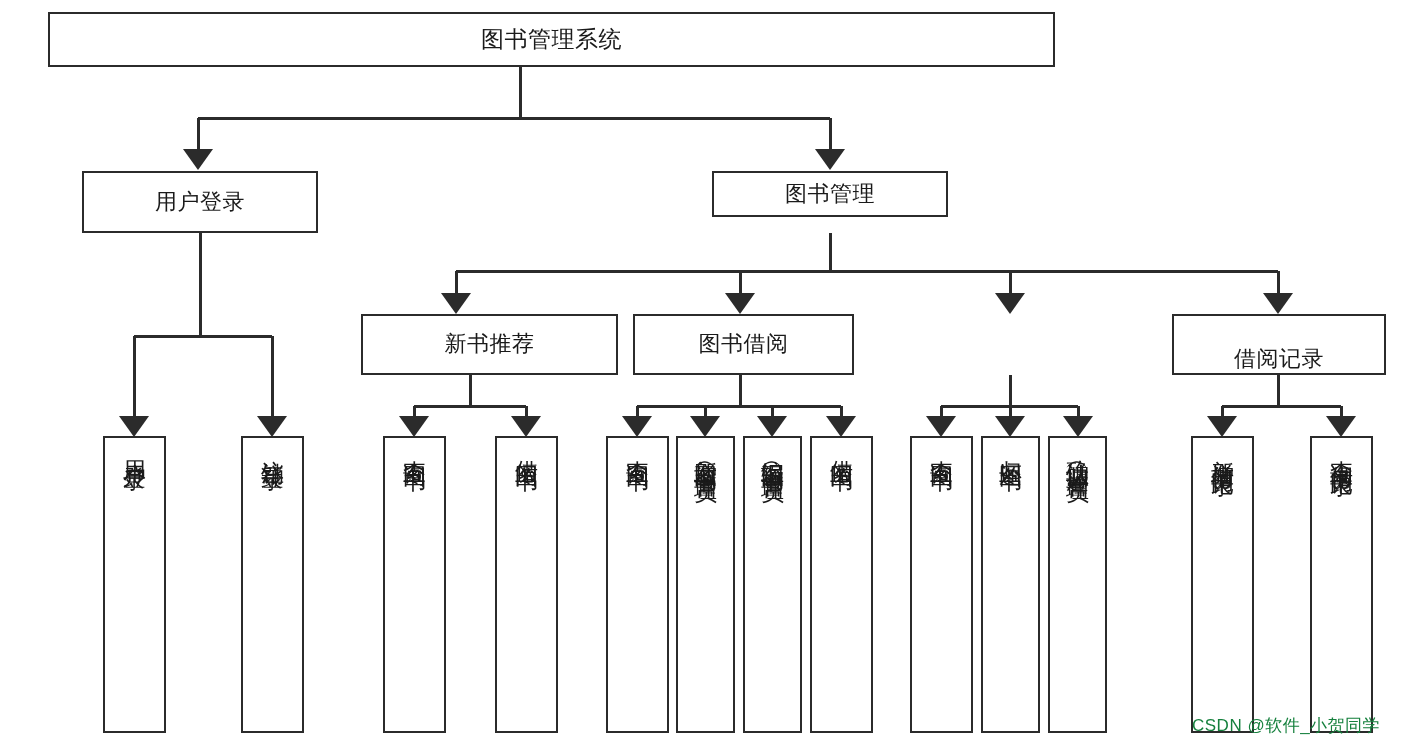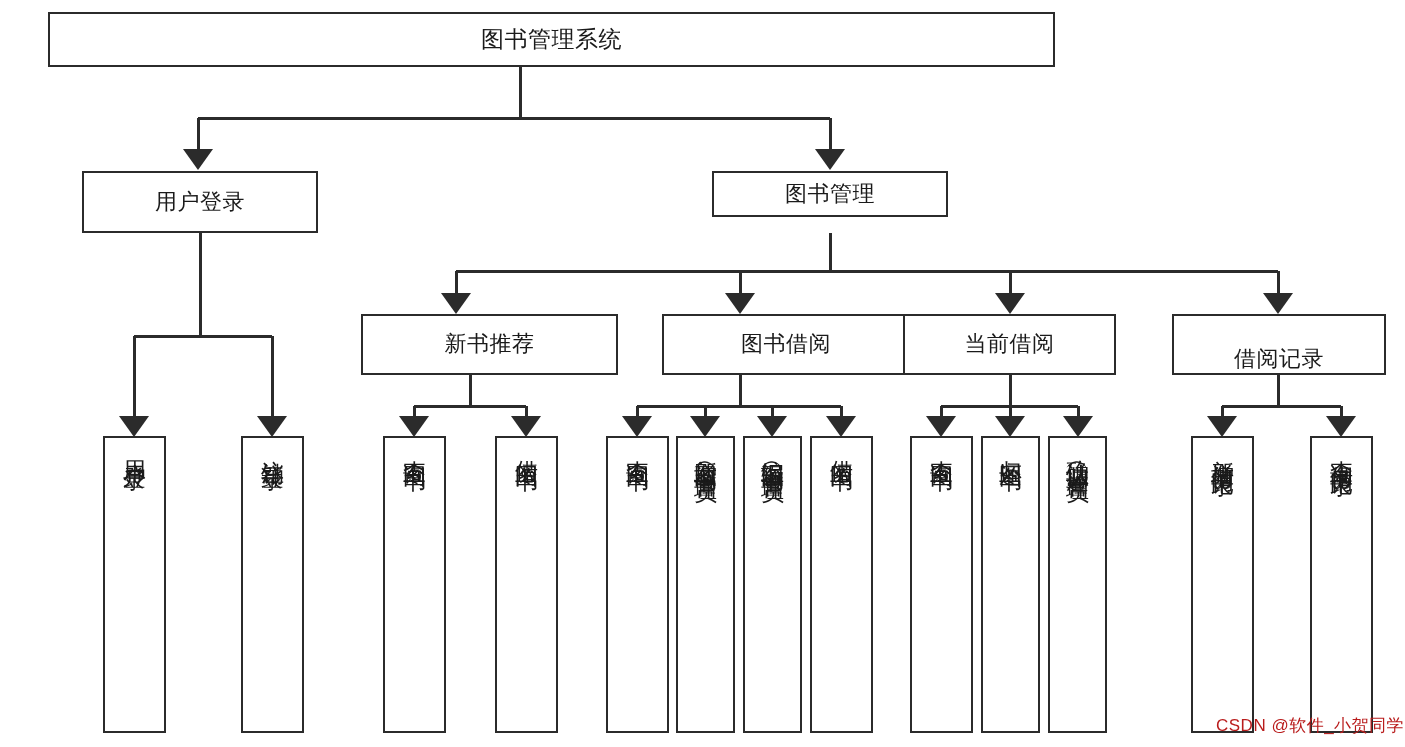--- a/index.html
+++ b/index.html
@@ -68,25 +68,24 @@
     line-height: 1;
     letter-spacing: 3px;
     white-space: nowrap;
     text-align: left;
   }
   .watermark {
     position: absolute;
     left: 1192px;
     top: 714px;
     font-size: 17px;
-    color: #b91c1c;
+    color: #15803d;
     white-space: nowrap;
     letter-spacing: 0.5px;
     font-family: "Liberation Sans", "DejaVu Sans", sans-serif;
-    padding-left: 24px;
   }
 </style>
 </head>
 <body>
 
 <div id="diagram-root">
 
   <svg id="edges-layer" viewBox="0 0 1405 747" width="1405" height="747" xmlns="http://www.w3.org/2000/svg">
     <defs>
       <marker id="arrow" markerWidth="10" markerHeight="10" refX="3" refY="5" orient="auto" markerUnits="strokeWidth">
@@ -146,27 +145,24 @@
   </div>
 
   <div class="node mid" style="left:712px; top:171px; width:236px; height:46px;">
     <span class="node-label">图书管理</span>
   </div>
 
   <div class="node mid" style="left:361px; top:314px; width:257px; height:61px;">
     <span class="node-label">新书推荐</span>
   </div>
 
-  <div class="node mid" style="left:662px; top:314px; width:248px; height:61px;">
+  <div class="node mid" style="left:633px; top:314px; width:221px; height:61px;">
     <span class="node-label">图书借阅</span>
   </div>
 
-  <div class="node mid" style="left:903px; top:314px; width:213px; height:61px;">
-    <span class="node-label">当前借阅</span>
-  </div>
 
   <div class="node mid" style="left:1172px; top:314px; width:214px; height:61px;align-items:flex-end;">
     <span class="node-label">借阅记录</span>
   </div>
 
   <div class="node leaf" style="left:103px; top:436px; width:63px; height:297px;">
     <span class="node-label">用户登录</span>
   </div>
 
   <div class="node leaf" style="left:241px; top:436px; width:63px; height:297px;">

